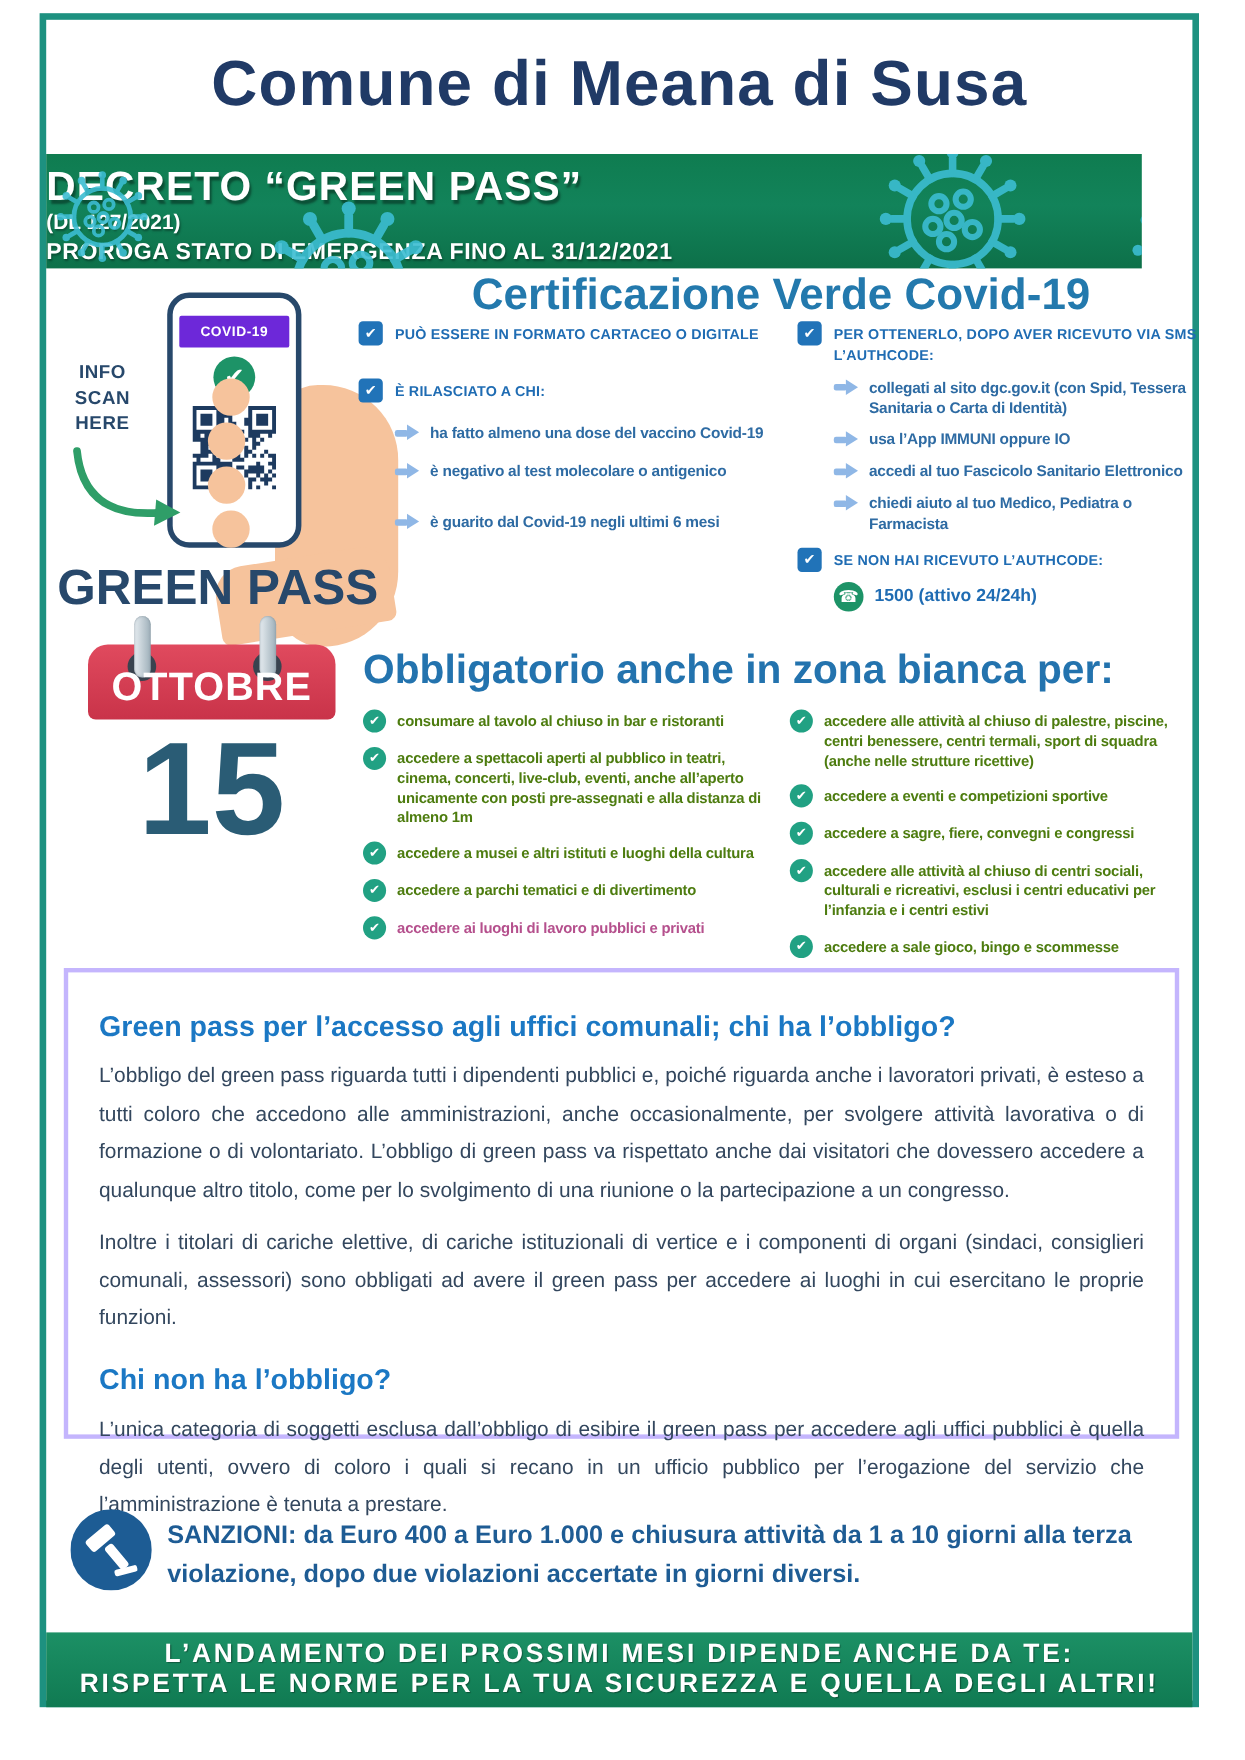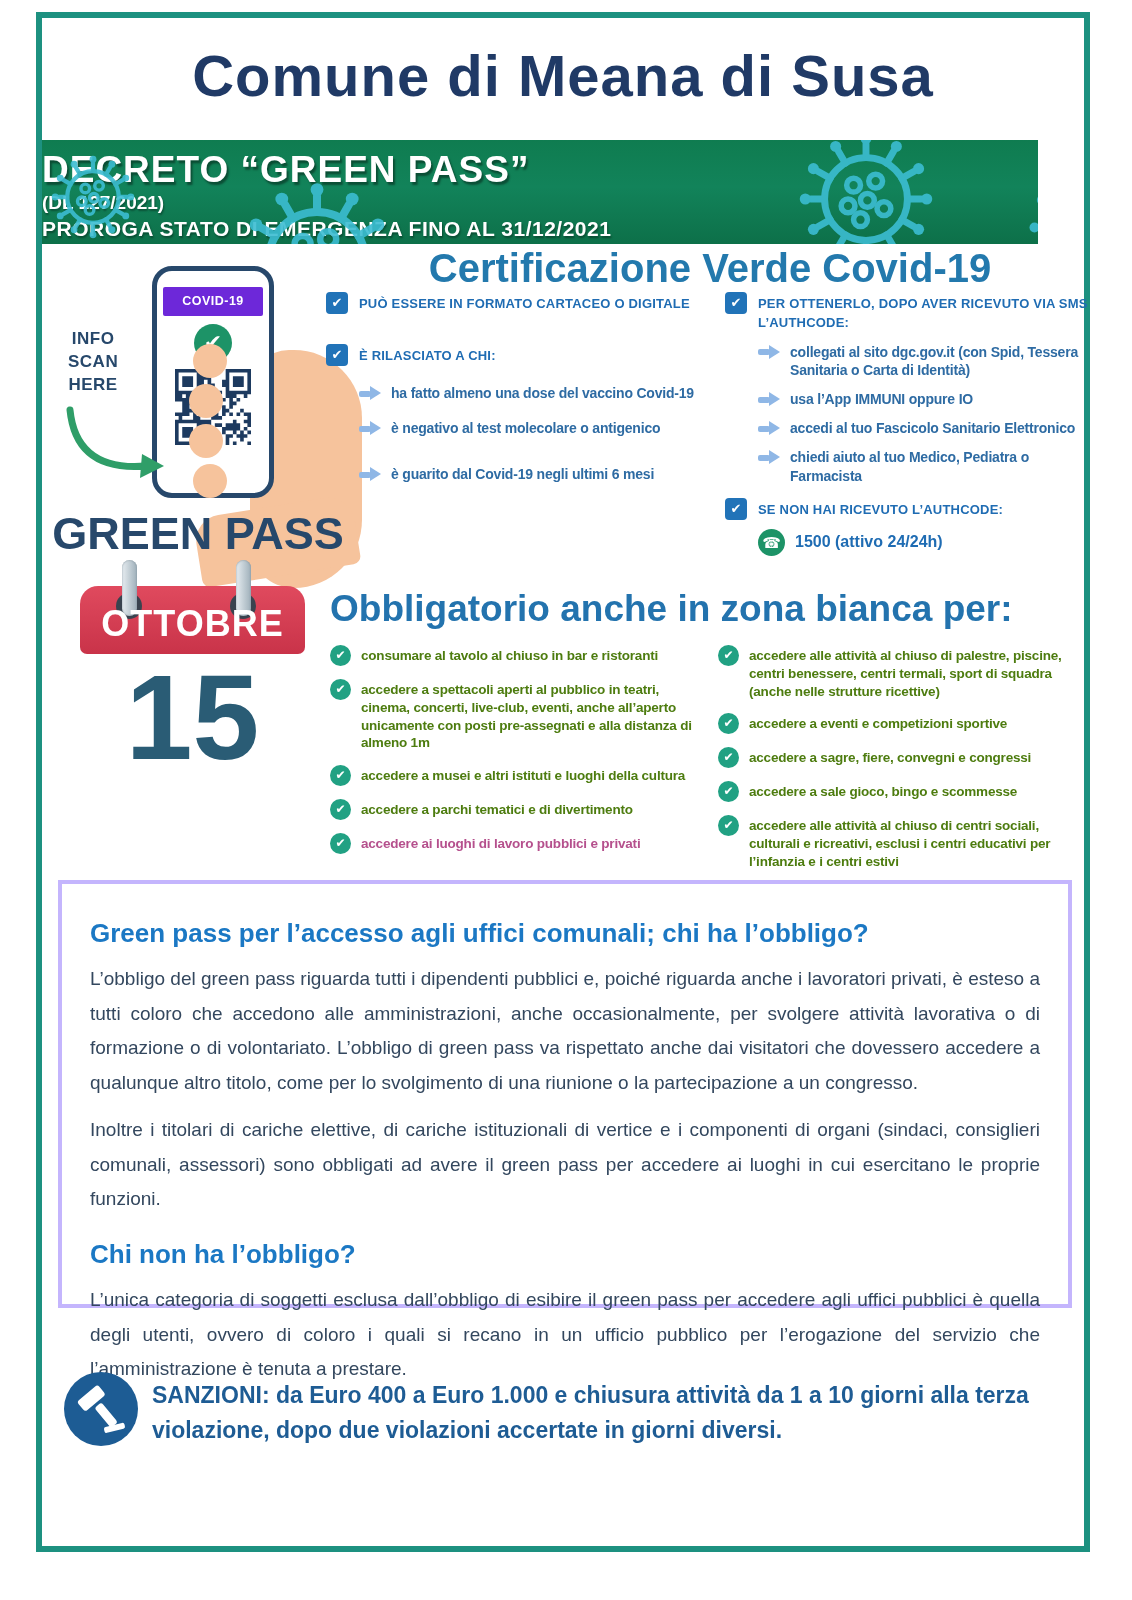--- a/index.html
+++ b/index.html
@@ -302,25 +302,25 @@
     <div class="m-item">
       <span class="gcheck"></span>
       <span class="m-text">accedere a eventi e competizioni sportive</span>
     </div>
     <div class="m-item">
       <span class="gcheck"></span>
       <span class="m-text">accedere a sagre, fiere, convegni e congressi</span>
     </div>
     <div class="m-item">
       <span class="gcheck"></span>
+      <span class="m-text">accedere alle attività al chiuso di centri sociali, culturali e ricreativi, esclusi i centri educativi per l’infanzia e i centri estivi</span>
+    </div>
+    <div class="m-item">
+      <span class="gcheck"></span>
       <span class="m-text">accedere a sale gioco, bingo e scommesse</span>
-    </div>
-    <div class="m-item">
-      <span class="gcheck"></span>
-      <span class="m-text">accedere alle attività al chiuso di centri sociali, culturali e ricreativi, esclusi i centri educativi per l’infanzia e i centri estivi</span>
     </div>
   </div>
 
   <div class="obox">
     <div class="box-h">Green pass per l’accesso agli uffici comunali; chi ha l’obbligo?</div>
     <p class="box-p">L’obbligo del green pass riguarda tutti i dipendenti pubblici e, poiché riguarda anche i lavoratori privati, è esteso a tutti coloro che accedono alle amministrazioni, anche occasionalmente, per svolgere attività lavorativa o di formazione o di volontariato. L’obbligo di green pass va rispettato anche dai visitatori che dovessero accedere a qualunque altro titolo, come per lo svolgimento di una riunione o la partecipazione a un congresso.</p>
     <p class="box-p">Inoltre i titolari di cariche elettive, di cariche istituzionali di vertice e i componenti di organi (sindaci, consiglieri comunali, assessori) sono obbligati ad avere il green pass per accedere ai luoghi in cui esercitano le proprie funzioni.</p>
     <div class="box-h box-h2">Chi non ha l’obbligo?</div>
     <p class="box-p">L’unica categoria di soggetti esclusa dall’obbligo di esibire il green pass per accedere agli uffici pubblici è quella degli utenti, ovvero di coloro i quali si recano in un ufficio pubblico per l’erogazione del servizio che l’amministrazione è tenuta a prestare.</p>
   </div>
@@ -328,13 +328,17 @@
   <svg class="sanc-icon" viewBox="0 0 74 74">
     <circle cx="37" cy="37" r="37" fill="#1d5c94"></circle>
     <g fill="#fff" transform="rotate(-40 37 37)">
       <rect x="23" y="16" width="27" height="13" rx="3"></rect>
       <rect x="32.5" y="32" width="9" height="26" rx="3"></rect>
     </g>
     <rect x="40" y="53" width="21" height="6" rx="2" fill="#fff" transform="rotate(-14 50 56)"></rect>
   </svg>
   <div class="sanc-text">SANZIONI: da Euro 400 a Euro 1.000 e chiusura attività da 1 a 10 giorni alla terza violazione, dopo due violazioni accertate in giorni diversi.</div>
 
+  <div class="footer">
+    <div class="foot-line">L’ANDAMENTO DEI PROSSIMI MESI DIPENDE ANCHE DA TE:</div>
+    <div class="foot-line">RISPETTA LE NORME PER LA TUA SICUREZZA E QUELLA DEGLI ALTRI!</div>
+  </div>
 </div>
 
 </body></html>

